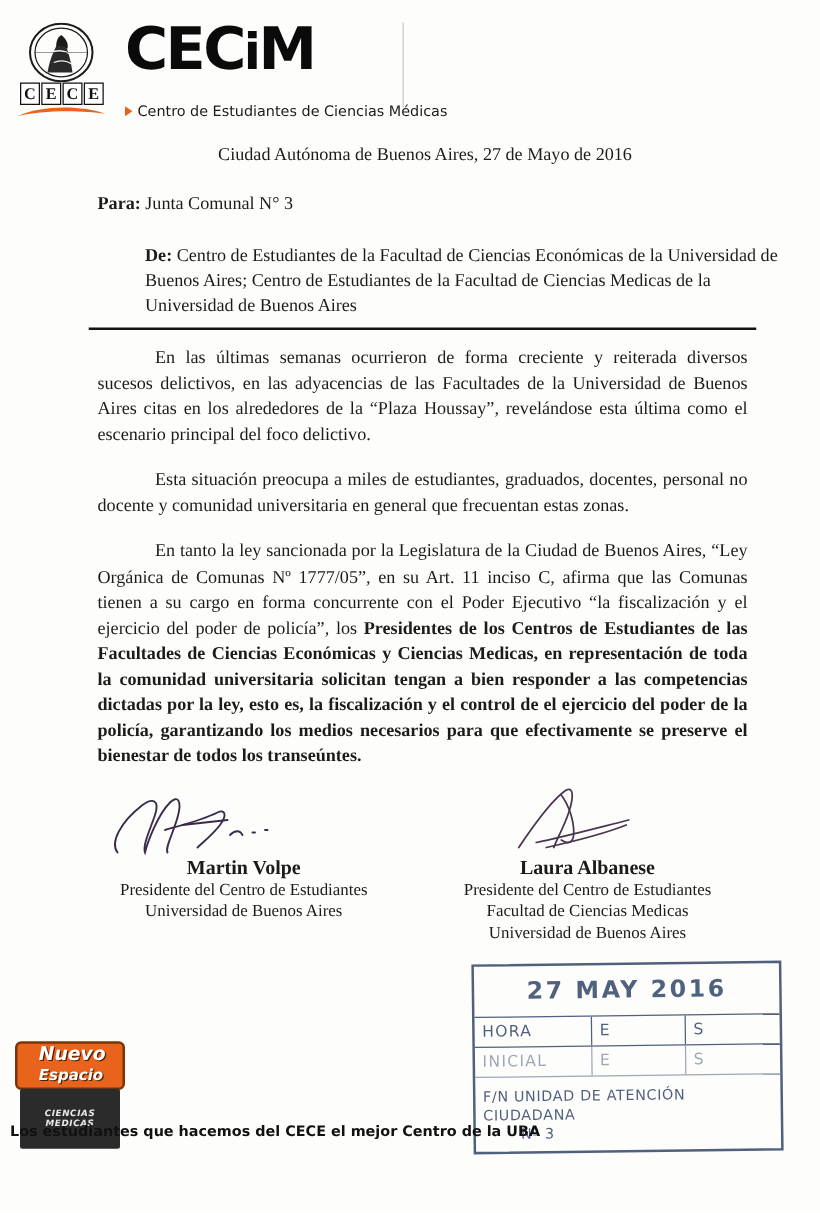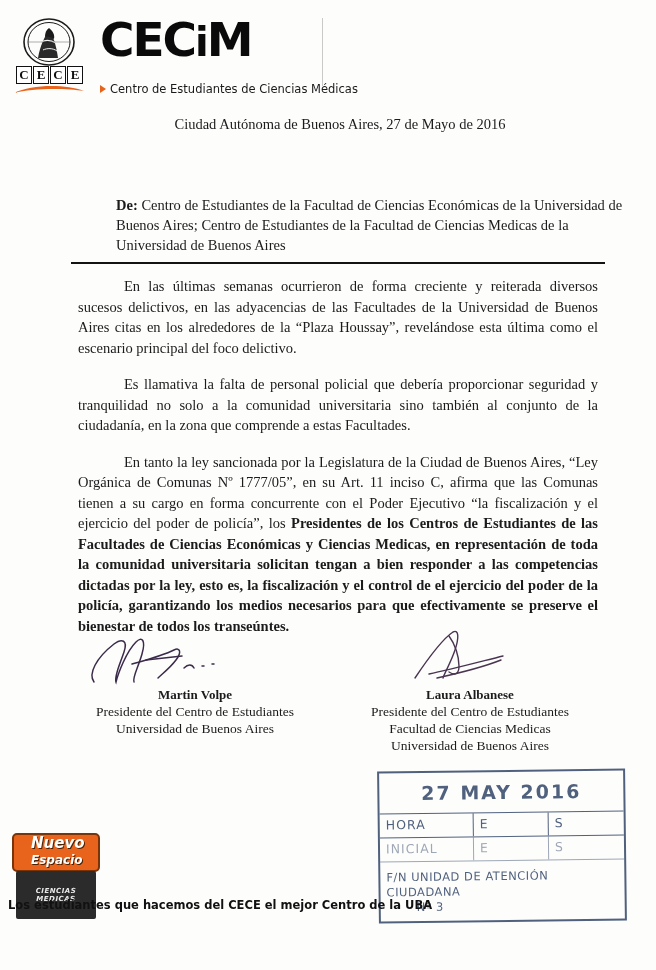--- a/index.html
+++ b/index.html
@@ -166,21 +166,21 @@
   }
   .sig-left  { left: 0px;   top: 0; }
   .sig-right { left: 275px; top: 0; }
   .sig-ink {
     position: relative;
     height: 56px;
   }
   .sig-ink svg { position: absolute; left: 0; top: 0; }
   .sig-name {
     font-weight: bold;
-    font-size: 13px;
+    font-size: 16px;
     position: relative;
     z-index: 3;
   }
 
   
   .stamp {
     position: absolute;
     left: 378px; top: 770px;
     width: 248px; height: 152px;
     border: 2px solid #2b3f63;
@@ -321,31 +321,35 @@
         <i class="tri"></i>
         <span>Centro de Estudiantes de Ciencias Médicas</span>
       </div>
     </div>
 
     <div class="head-divider"></div>
   </div>
 
   <div class="dateline">Ciudad Autónoma de Buenos Aires, 27 de Mayo de 2016</div>
 
+  <div class="para-to">
+    <b>Para:</b>
+    <span>Junta Comunal N° 3</span>
+  </div>
 
   <div class="para-from">
     <b>De:</b>
     <span>Centro de Estudiantes de la Facultad de  Ciencias Económicas de la Universidad de Buenos Aires; Centro de Estudiantes de la Facultad de Ciencias Medicas de la Universidad de Buenos Aires</span>
   </div>
 
   <div class="rule"></div>
 
   <div class="body-text">
     <p>En las últimas semanas ocurrieron de forma creciente y reiterada diversos sucesos delictivos, en las adyacencias de las Facultades  de la Universidad de Buenos Aires citas en los alrededores de la “Plaza Houssay”, revelándose esta última como el escenario principal del foco delictivo.</p>
-    <p>Es llamativa la falta de personal policial que debería proporcionar seguridad y tranquilidad no solo a la comunidad universitaria sino también al conjunto de la ciudadanía, en la zona que comprende a estas Facultades.</p>
+    <p>Esta situación preocupa a miles de estudiantes, graduados, docentes, personal no docente y comunidad universitaria en general que frecuentan estas zonas.</p>
     <p><span>En tanto la  ley sancionada por la Legislatura de la Ciudad de Buenos Aires, “Ley Orgánica de Comunas  Nº 1777/05”, en su Art. 11 inciso C, afirma que las Comunas tienen a su cargo en forma concurrente con el Poder Ejecutivo “la fiscalización y el ejercicio del poder de policía”, los </span><b>Presidentes de los Centros de Estudiantes de las Facultades de Ciencias Económicas y Ciencias Medicas, en representación de toda la comunidad universitaria solicitan tengan a bien responder a las competencias dictadas por la ley, esto es, la fiscalización y el control de el ejercicio del poder de la policía, garantizando los medios necesarios para que efectivamente se preserve el bienestar de todos los transeúntes.</b></p>
   </div>
 
   <div class="sig-area">
 
     <div class="sig-col sig-left">
       <div class="sig-ink">
         <svg width="250" height="56" viewBox="0 0 250 56">
           <g fill="none" stroke="#3b2b4a" stroke-width="1.5" stroke-linecap="round">
             <path d="M24 52 C18 44 26 28 44 14 C52 8 58 10 54 22 C50 34 44 46 46 52 C48 44 56 22 66 12 C72 6 76 10 72 24 C68 38 62 48 64 52"></path>

